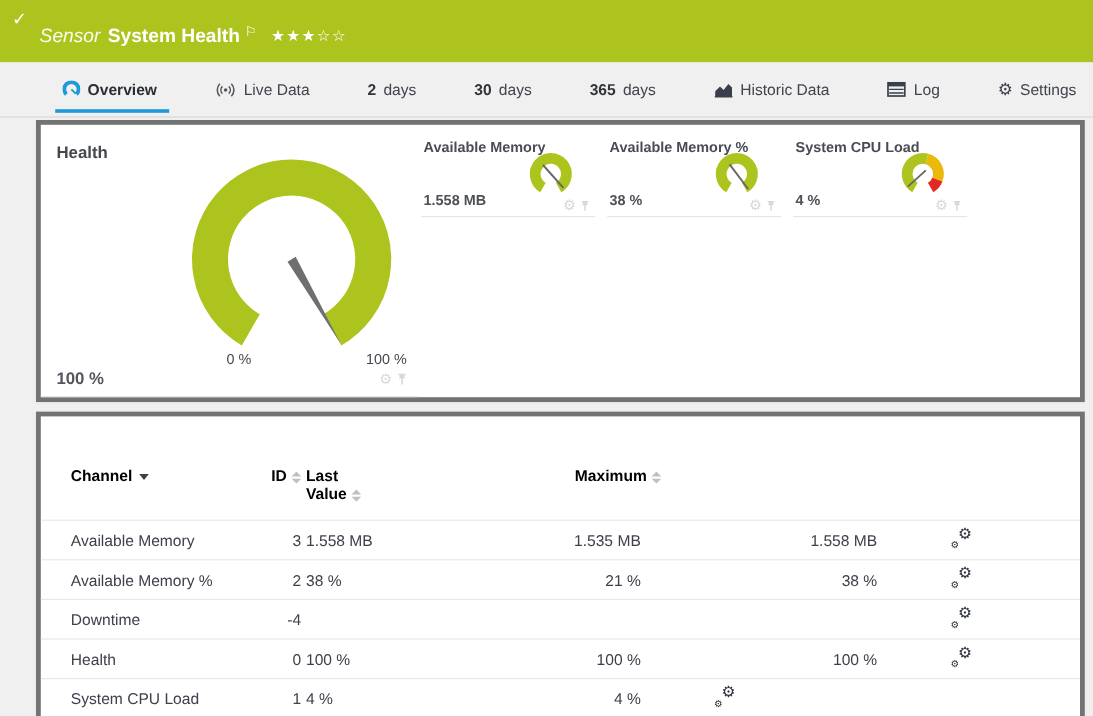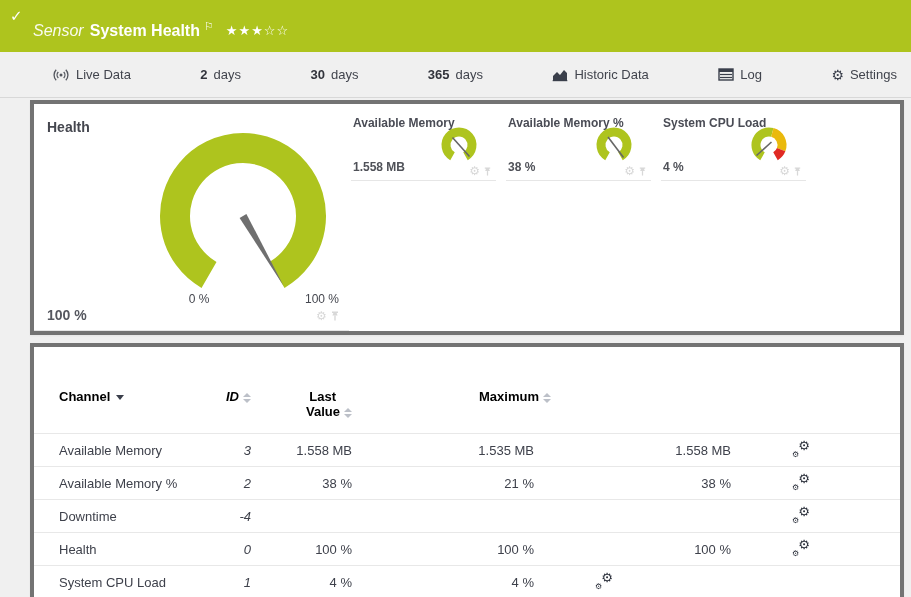--- a/index.html
+++ b/index.html
@@ -52,22 +52,22 @@
   .mini .mtitle { position:absolute; left:2px; top:4px; font-size:12px; font-weight:bold; color:#4a4c55; white-space:nowrap; }
   .mini .msvg { position:absolute; left:84px; top:13px; }
   .mini .mvalue { position:absolute; left:2px; top:48px; font-size:12px; font-weight:bold; color:#4f5158; }
   .mini .tile-tools { right:4px; top:53px; }
 
   
   .tbl { padding-top:42px; }
   .trow { display:flex; align-items:center; height:33px; border-top:1px solid #e8e8e8; font-size:13px; color:#3e414b; }
   .thead { display:flex; align-items:flex-start; height:44px; font-size:13px; font-weight:bold; color:#000000; }
   .c-channel { width:175px; padding-left:25px; text-align:left; }
-  .c-id   { width:46px;  text-align:right; padding-right:4px;font-style:italic; }
-  .c-last { width:99px;  text-align:right; padding-right:2px; }
+  .c-id   { width:46px;  text-align:right; padding-right:4px; }
+  .c-last { width:99px;  padding-right:2px; }
   .c-min  { width:180px; text-align:right; }
   .c-max  { width:197px; text-align:right; }
   .c-gear { width:140px; text-align:center; }
   .sort { display:inline-flex; flex-direction:column; gap:2px; margin-left:4px; vertical-align:middle; }
   .sort i { display:block; width:0; height:0; border-left:4px solid transparent; border-right:4px solid transparent; }
   .sort .up { border-bottom:4px solid #bcc0c8; }
   .sort .dn { border-top:4px solid #bcc0c8; }
   .caret-dn { display:inline-block; width:0; height:0; border-left:4px solid transparent; border-right:4px solid transparent;
               border-top:5px solid #3a3f4b; margin-left:6px; vertical-align:middle; }
   .lastwrap { line-height:15px; }
@@ -83,20 +83,27 @@
 
 <div class="topbar">
   <span class="check glyph">✓</span>
   <div class="titleline">
     <span class="kicker">Sensor</span><span class="sensortitle">System Health</span><span class="flag glyph">⚐</span><span class="stars glyph">★★★☆☆</span>
   </div>
   <div class="statusok">OK</div>
 </div>
 
 <div class="tabs">
+  <div class="tab active">
+    <svg class="ticon" width="15" height="15" viewBox="0 0 15 15">
+      <path d="M3.3 11.7 A6 6 0 1 1 11.7 11.7" fill="none" stroke="#1d9bd8" stroke-width="3.2"></path>
+      <line x1="7.5" y1="7.5" x2="11" y2="11" stroke="#1d9bd8" stroke-width="1.6"></line>
+    </svg>
+    <span class="tlabel">Overview</span>
+  </div>
   <div class="tab">
     <svg class="ticon" width="18" height="16" viewBox="0 0 18 16">
       <circle cx="9" cy="8" r="1.5" fill="#53565e"></circle>
       <path d="M6.3 5 A4.3 4.3 0 0 0 6.3 11" fill="none" stroke="#53565e" stroke-width="1.3"></path>
       <path d="M11.7 5 A4.3 4.3 0 0 1 11.7 11" fill="none" stroke="#53565e" stroke-width="1.3"></path>
       <path d="M4.2 2.8 A7.4 7.4 0 0 0 4.2 13.2" fill="none" stroke="#53565e" stroke-width="1.3"></path>
       <path d="M13.8 2.8 A7.4 7.4 0 0 1 13.8 13.2" fill="none" stroke="#53565e" stroke-width="1.3"></path>
     </svg>
     <span class="tlabel">Live Data</span>
   </div>

